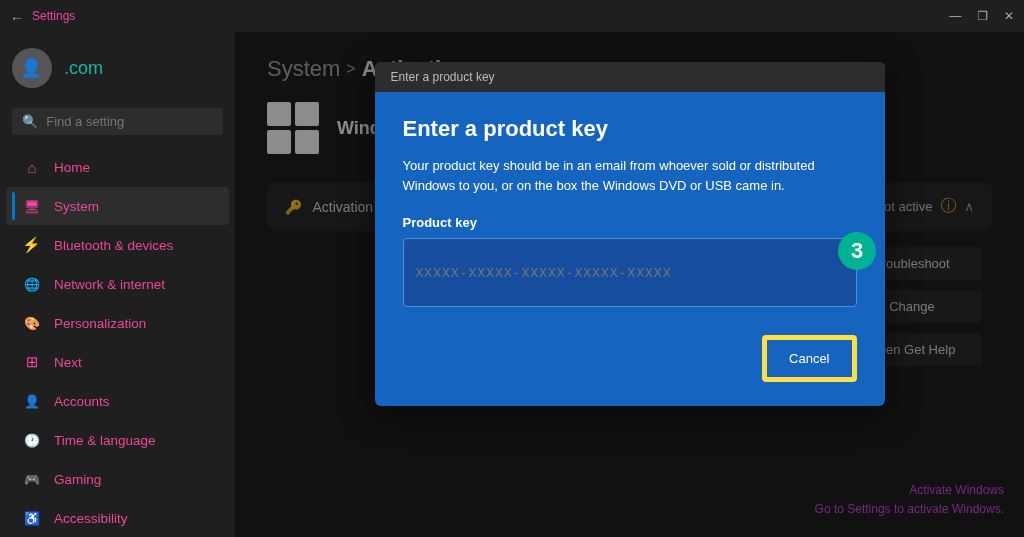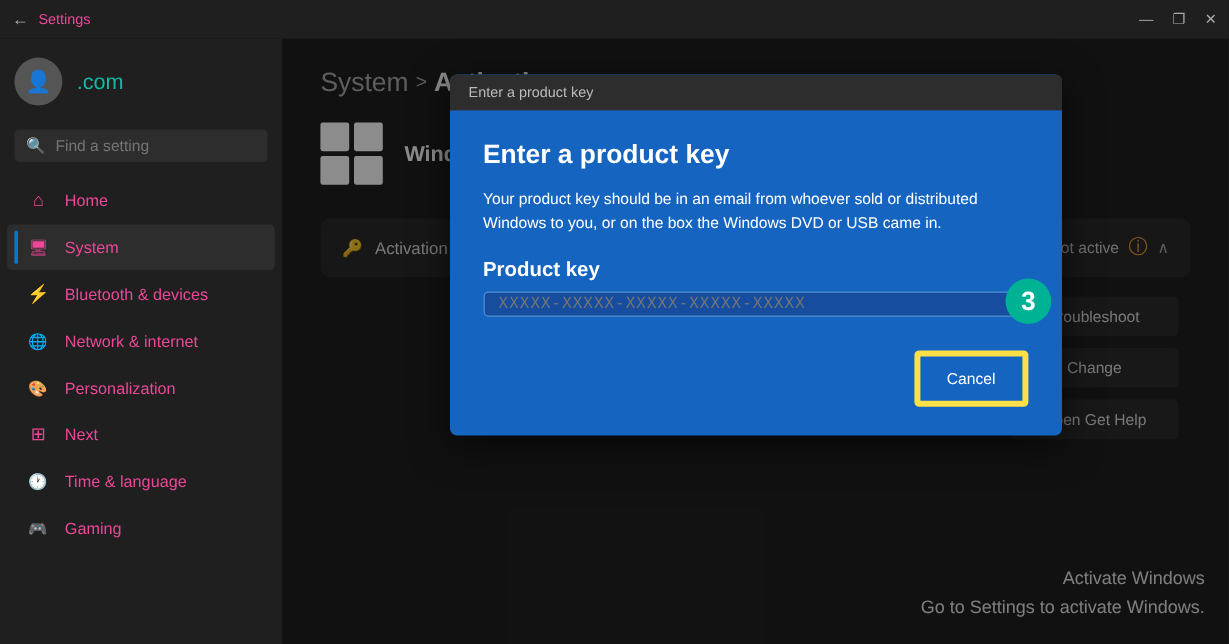--- a/index.html
+++ b/index.html
@@ -255,22 +255,22 @@
       cursor: pointer;
       min-width: 140px;
     }
 
     
     .activate-watermark {
       position: absolute;
       bottom: 18px;
       right: 20px;
       text-align: right;
-      color: #e5e5e5;
-      font-size: 15px;
+      color: #d946ef;
+      font-size: 12px;
       line-height: 1.6;
       pointer-events: none;
     }
 
     
     .step-badge {
       position: absolute;
       right: 148px;
       top: 200px;
       width: 38px;
@@ -322,33 +322,33 @@
       color: #fff;
       margin-bottom: 14px;
     }
     .dialog-desc {
       font-size: 13px;
       color: #ffffff;
       margin-bottom: 20px;
       line-height: 1.5;
     }
     .dialog-field-label {
-      font-size: 17px;
+      font-size: 13px;
       font-weight: 600;
       color: #fff;
       margin-bottom: 8px;
     }
     .dialog-input {
       width: 100%;
       background: #174d9e;
       border: 1.5px solid #5090d3;
       border-radius: 4px;
       color: #a8c4e0;
       font-size: 13px;
-      padding: 2px 12px;
+      padding: 26px 12px;
       outline: none;
       font-family: monospace;
       letter-spacing: 1px;
     }
     .dialog-actions {
       display: flex;
       justify-content: flex-end;
       gap: 10px;
       margin-top: 28px;
     }
@@ -429,26 +429,34 @@
       </div>
       <div class="sidebar-item">
         <span class="icon icon-personalize"></span>
         <span>Personalization</span>
       </div>
       <div class="sidebar-item">
         <span class="icon icon-apps"></span>
         <span>Next</span>
       </div>
       <div class="sidebar-item">
+        <span class="icon icon-accounts"></span>
+        <span>Accounts</span>
+      </div>
+      <div class="sidebar-item">
         <span class="icon icon-time"></span>
         <span>Time &amp; language</span>
       </div>
       <div class="sidebar-item">
         <span class="icon icon-gaming"></span>
         <span>Gaming</span>
+      </div>
+      <div class="sidebar-item">
+        <span class="icon icon-access"></span>
+        <span>Accessibility</span>
       </div>
 
     </nav>
   </div>
 
   <div class="content-area" style="position:relative;">
 
     <div class="breadcrumb">
       <span class="parent">System</span>
       <span class="separator">&gt;</span>

